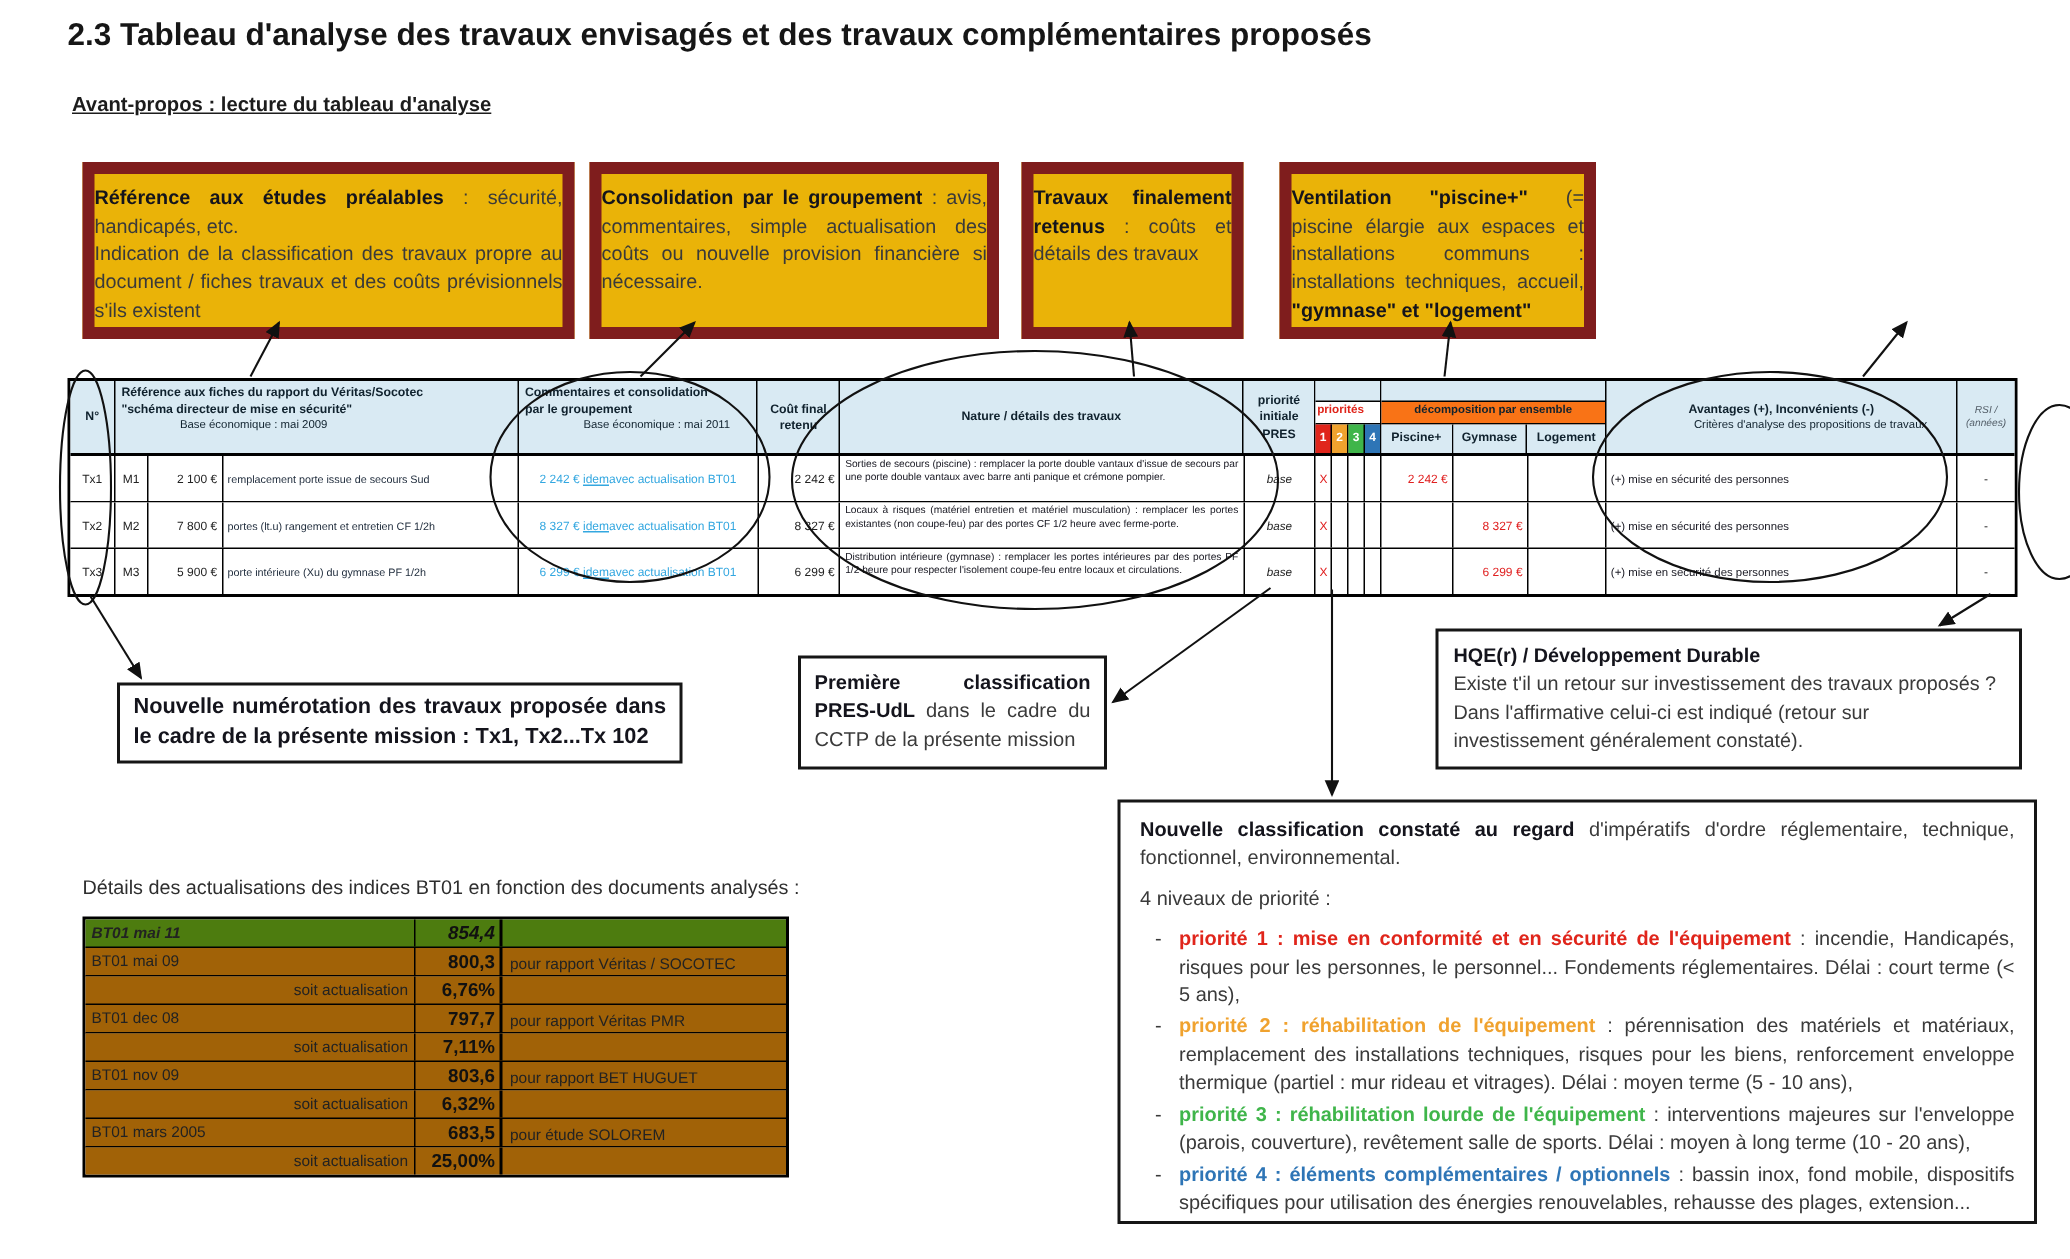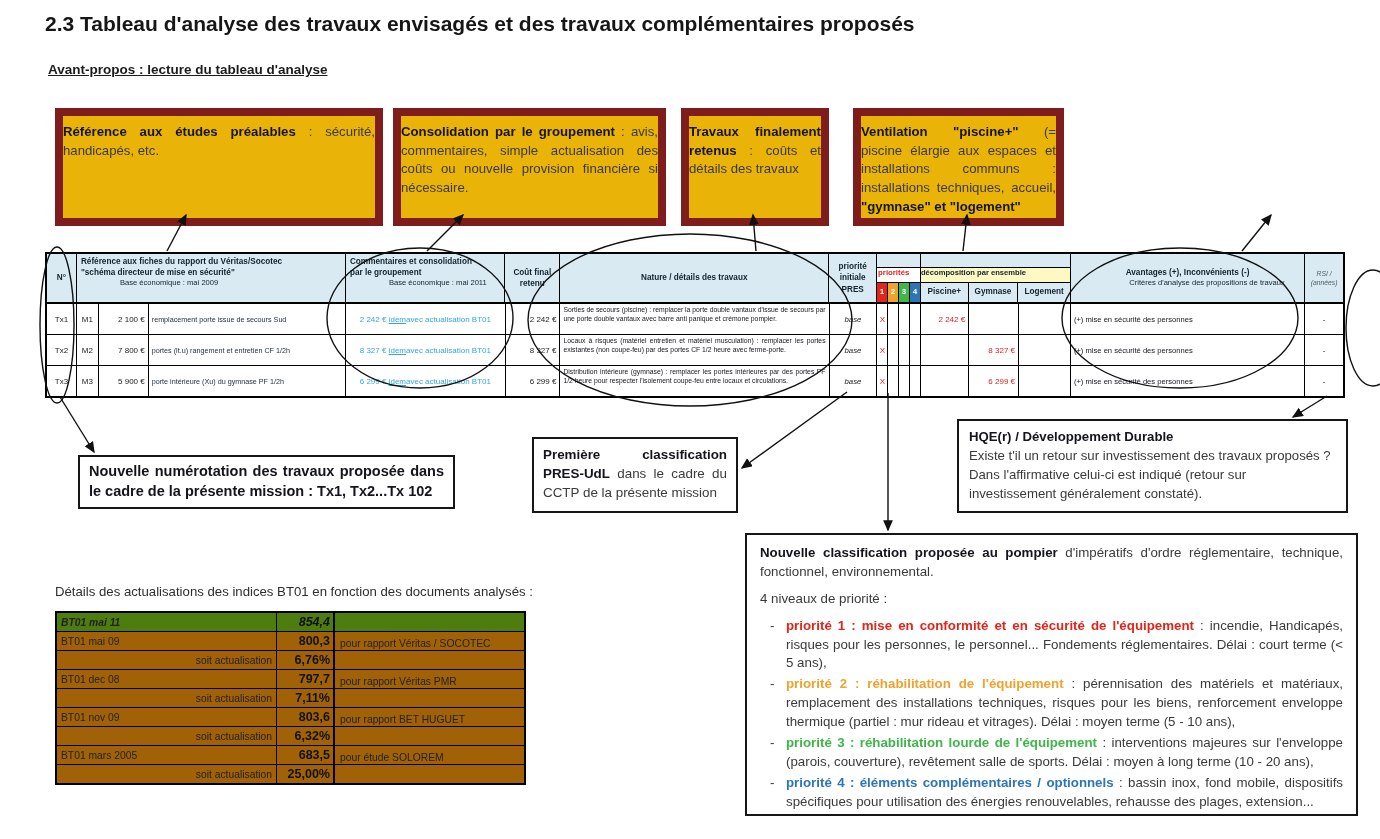--- a/index.html
+++ b/index.html
@@ -31,21 +31,21 @@
   .c-pres{width:48px}.c-p{width:11px}.c-pis{width:48px}.c-gym{width:50px}.c-log{width:52px}
   .c-av{width:235px}.c-last{width:38px}
   .hc{padding:2px 4px;font-size:8.2px;line-height:1.35;color:#10222e;}
   .hc .hb{font-weight:bold;}
   .hc .hn{font-weight:normal;font-size:7.6px;padding-left:39px;}
   .hcc{display:flex;flex-direction:column;justify-content:center;text-align:center;}
   .c-pgroup{width:44px;display:flex;flex-direction:column;border-right:1.5px solid #000;box-sizing:border-box;}
   .c-dgroup{width:150px;display:flex;flex-direction:column;border-right:1.5px solid #000;box-sizing:border-box;}
   .pg-top,.dg-top{height:13px;border-bottom:1px solid #000;background:#d9eaf3;}
   .pg-label{height:14px;border-bottom:1px solid #000;background:#fff;color:#e0251b;font-weight:bold;font-size:7.8px;padding-left:1px;}
-  .dg-label{height:14px;border-bottom:1px solid #000;background:#fef9c3;font-weight:bold;font-size:7.6px;color:#10222e;}
+  .dg-label{height:14px;border-bottom:1px solid #000;background:#f97316;font-weight:bold;font-size:7.6px;text-align:center;color:#10222e;}
   .pg-nums{display:flex;flex:1;}
   .pg-nums .pn{flex:1;border-right:1px solid #000;color:#fff;font-size:8px;font-weight:bold;text-align:center;line-height:18px;}
   .pg-nums .pn:last-child{border-right:none;}
   .pn1{background:#e0251b}.pn2{background:#f0a22e}.pn3{background:#3fb54a}.pn4{background:#2e75b6}
   .dg-cols{display:flex;flex:1;}
   .dg-cols .dc{border-right:1px solid #000;font-weight:bold;font-size:8.2px;text-align:center;line-height:18px;background:#d9eaf3;color:#10222e;box-sizing:border-box;}
   .dg-cols .dc:last-child{border-right:none;}
   .dc-pis{width:48px}.dc-gym{width:50px}.dc-log{width:52px}
   .bc{display:flex;align-items:center;font-size:8px;padding:1px 3px;color:#222;}
   .ctr{justify-content:center;text-align:center;}
@@ -91,20 +91,21 @@
 </head>
 <body>
 
 <div class="canvas">
 
   <div class="title">2.3 Tableau d'analyse des travaux envisagés et des travaux complémentaires proposés</div>
   <div class="subtitle">Avant-propos : lecture du tableau d'analyse</div>
 
   <div class="callout" id="co1">
     <span class="b">Référence aux études préalables</span><span> : sécurité, handicapés, etc.</span>
+    <div>Indication de la classification des travaux propre au document / fiches travaux et des coûts prévisionnels s'ils existent</div>
   </div>
   <div class="callout" id="co2">
     <span class="b">Consolidation par le groupement</span><span> : avis, commentaires, simple actualisation des coûts ou nouvelle provision financière si nécessaire.</span>
   </div>
   <div class="callout" id="co3">
     <span class="b">Travaux finalement retenus</span><span> : coûts et détails des travaux</span>
   </div>
   <div class="callout" id="co4">
     <span class="b">Ventilation "piscine+"</span><span> (= piscine élargie aux espaces et installations communs : installations techniques, accueil, </span><span class="b">"gymnase" et "logement"</span>
   </div>
@@ -281,21 +282,21 @@
       <div class="bt-note">pour étude SOLOREM</div>
     </div>
     <div class="bt-row bt-sub">
       <div class="bt-label">soit actualisation</div>
       <div class="bt-value">25,00%</div>
       <div class="bt-note"></div>
     </div>
   </div>
 
   <div id="classif">
-    <p><span class="b">Nouvelle classification proposée au pompier</span><span> d'impératifs d'ordre réglementaire, technique, fonctionnel, environnemental.</span></p>
+    <p><span class="b">Nouvelle classification constaté au regard</span><span> d'impératifs d'ordre réglementaire, technique, fonctionnel, environnemental.</span></p>
     <p>4 niveaux de priorité :</p>
     <div class="prio-item"><span class="pl1">priorité 1 : mise en conformité et en sécurité de l'équipement</span><span> : incendie, Handicapés, risques pour les personnes, le personnel... Fondements réglementaires. Délai : court terme (&lt; 5 ans),</span></div>
     <div class="prio-item"><span class="pl2">priorité 2 : réhabilitation de l'équipement</span><span> : pérennisation des matériels et matériaux, remplacement des installations techniques, risques pour les biens, renforcement enveloppe thermique (partiel : mur rideau et vitrages). Délai : moyen terme (5 - 10 ans),</span></div>
     <div class="prio-item"><span class="pl3">priorité 3 : réhabilitation lourde de l'équipement</span><span> : interventions majeures sur l'enveloppe (parois, couverture), revêtement salle de sports. Délai : moyen à long terme (10 - 20 ans),</span></div>
     <div class="prio-item"><span class="pl4">priorité 4 : éléments complémentaires / optionnels</span><span> : bassin inox, fond mobile, dispositifs spécifiques pour utilisation des énergies renouvelables, rehausse des plages, extension...</span></div>
   </div>
 
   <svg class="overlay" viewBox="0 0 1380 839" xmlns="http://www.w3.org/2000/svg">
     <defs>
       <marker id="arw" markerWidth="9" markerHeight="8" refX="7" refY="3.5" orient="auto">

